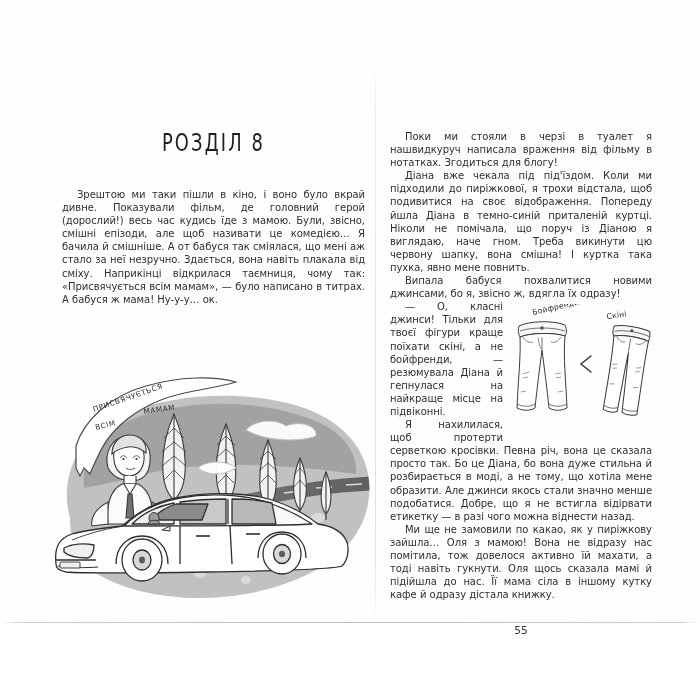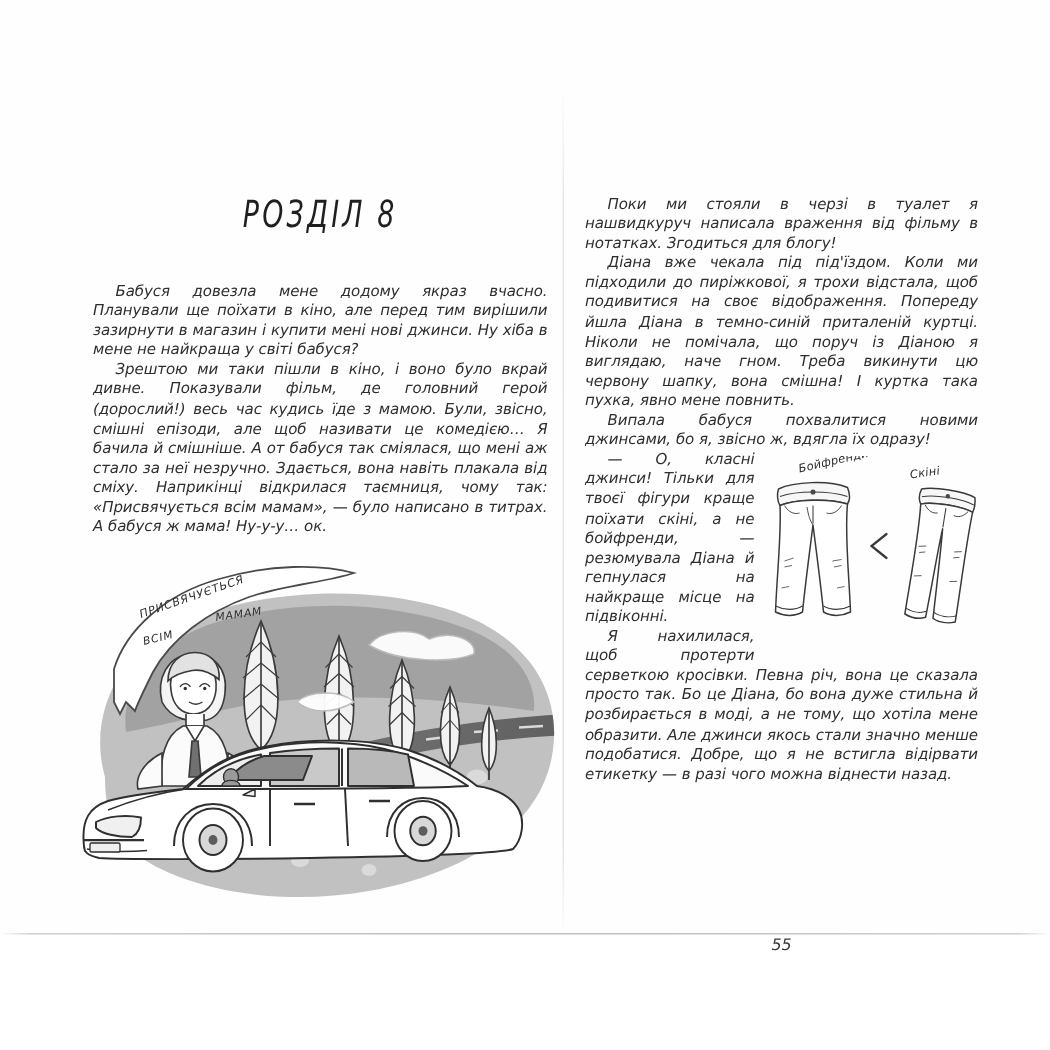--- a/index.html
+++ b/index.html
@@ -7,21 +7,20 @@
     width:700px;height:700px;
     background:#ffffff;
     font-family:"DejaVu Sans", sans-serif;
     overflow:hidden;
     position:relative;
   }
   .page{
     position:absolute;
     left:0;top:0;width:700px;height:700px;
     background:#ffffff;
-    font-style:italic;
   }
   .spread{
     position:absolute;
     left:0;top:0;width:700px;height:624px;
     background:#fefefe;
   }
   .gutter{
     position:absolute;
     left:375px;top:58px;
     width:1px;height:566px;
@@ -105,21 +104,20 @@
 <body>
 
 <div class="page">
   <div class="spread">
 
     <div class="gutter"></div>
 
     <div class="col col-left">
       <h1 class="chapter-title">Розділ 8</h1>
 
-      <p class="body">Бабуся довезла мене додому якраз вчасно. Планували ще поїхати в кіно, але перед тим вирішили зазирнути в магазин і купити мені нові джинси. Ну хіба в мене не найкраща у світі бабуся?</p>
       <p class="body">Зрештою ми таки пішли в кіно, і воно було вкрай дивне. Показували фільм, де головний герой (дорослий!) весь час кудись їде з мамою. Були, звісно, смішні епізоди, але щоб називати це комедією… Я бачила й смішніше. А от бабуся так сміялася, що мені аж стало за неї незручно. Здається, вона навіть плакала від сміху. Наприкінці відкрилася таємниця, чому так: «Присвячується всім мамам», — було написано в титрах. А бабуся ж мама! Ну-у-у… ок.</p>
     </div>
 
     <div class="car-illo">
       <svg width="330" height="245" viewBox="0 0 330 245" xmlns="http://www.w3.org/2000/svg">
         <defs>
           <clipPath id="blobClip">
             <path d="M20,150 C8,108 30,62 78,44 C128,25 196,22 248,38 C300,54 326,92 318,136
                      C310,182 262,214 196,226 C128,238 62,222 34,196 C24,186 20,168 20,150 Z"></path>
           </clipPath>
@@ -367,19 +365,20 @@
             </g>
             <path d="M98,104 C103,106 108,106 112,104" stroke-width=".7" fill="none"></path>
             <path d="M117,104 C121,106 127,106 132,104" stroke-width=".7" fill="none"></path>
           </g>
           <text class="label-hand" x="96" y="15" font-size="7.6" fill="#2b2b2b" transform="rotate(-8 96 15)" letter-spacing="0.2">Скіні</text>
         </svg>
       </div>
 
       <p class="body">— О, класні джинси! Тільки для твоєї фігури краще поїхати скіні, а не бойфренди, — резюмувала Діана й гепнулася на найкраще місце на підвіконні.</p>
       <p class="body">Я нахилилася, щоб протерти серветкою кросівки. Певна річ, вона це сказала просто так. Бо це Діана, бо вона дуже стильна й розбирається в моді, а не тому, що хотіла мене образити. Але джинси якось стали значно менше подобатися. Добре, що я не встигла відірвати етикетку — в разі чого можна віднести назад.</p>
+      <p class="body">Ми ще не замовили по какао, як у пиріжкову зайшла… Оля з мамою! Вона не відразу нас помітила, тож довелося активно їй махати, а тоді навіть гукнути. Оля щось сказала мамі й підійшла до нас. Її мама сіла в іншому кутку кафе й одразу дістала книжку.</p>
     </div>
 
     <div class="pagenum">55</div>
 
     <div class="bottom-rule"></div>
   </div>
 </div>
 
 </body></html>

